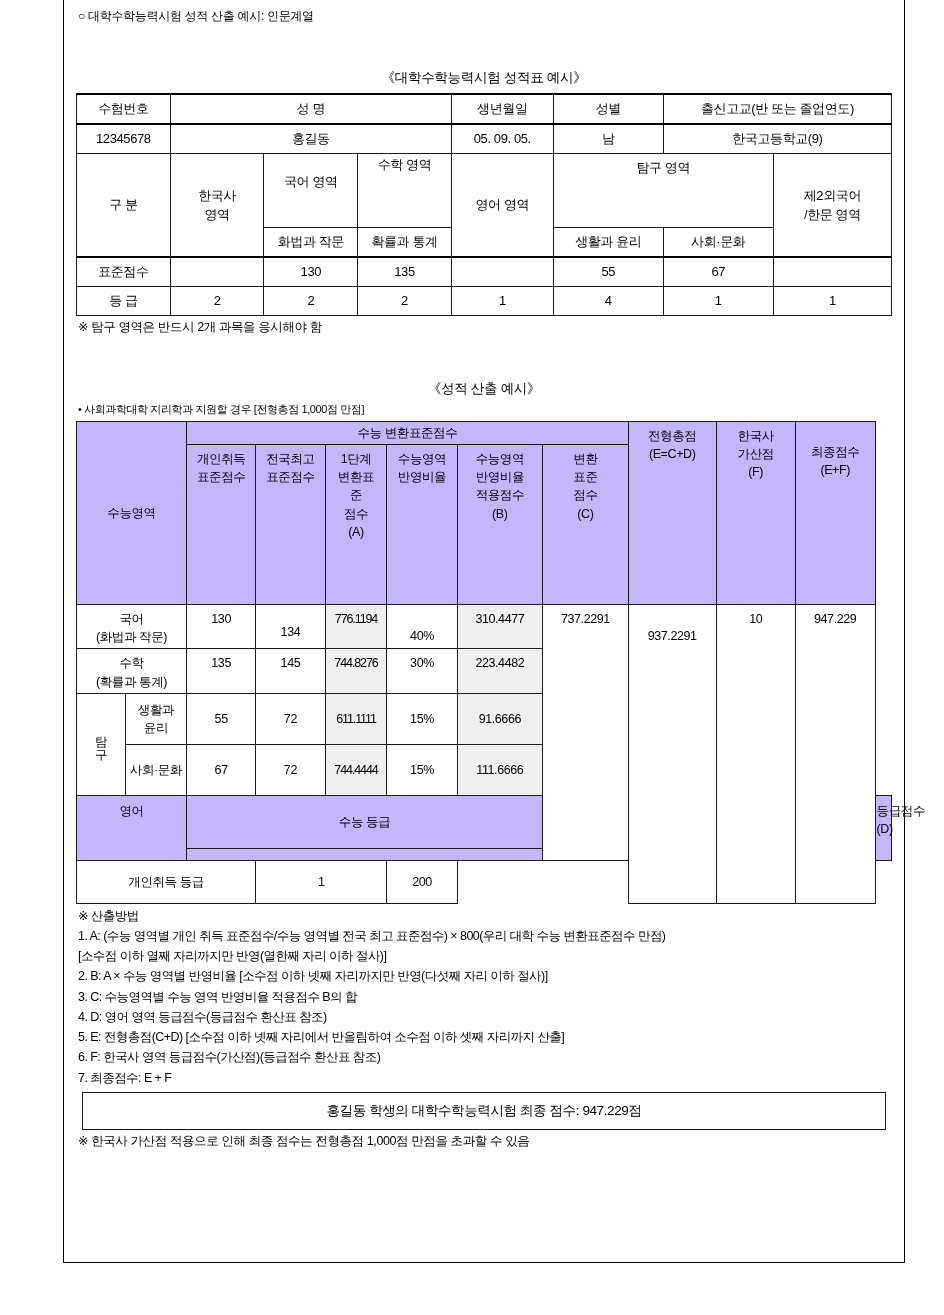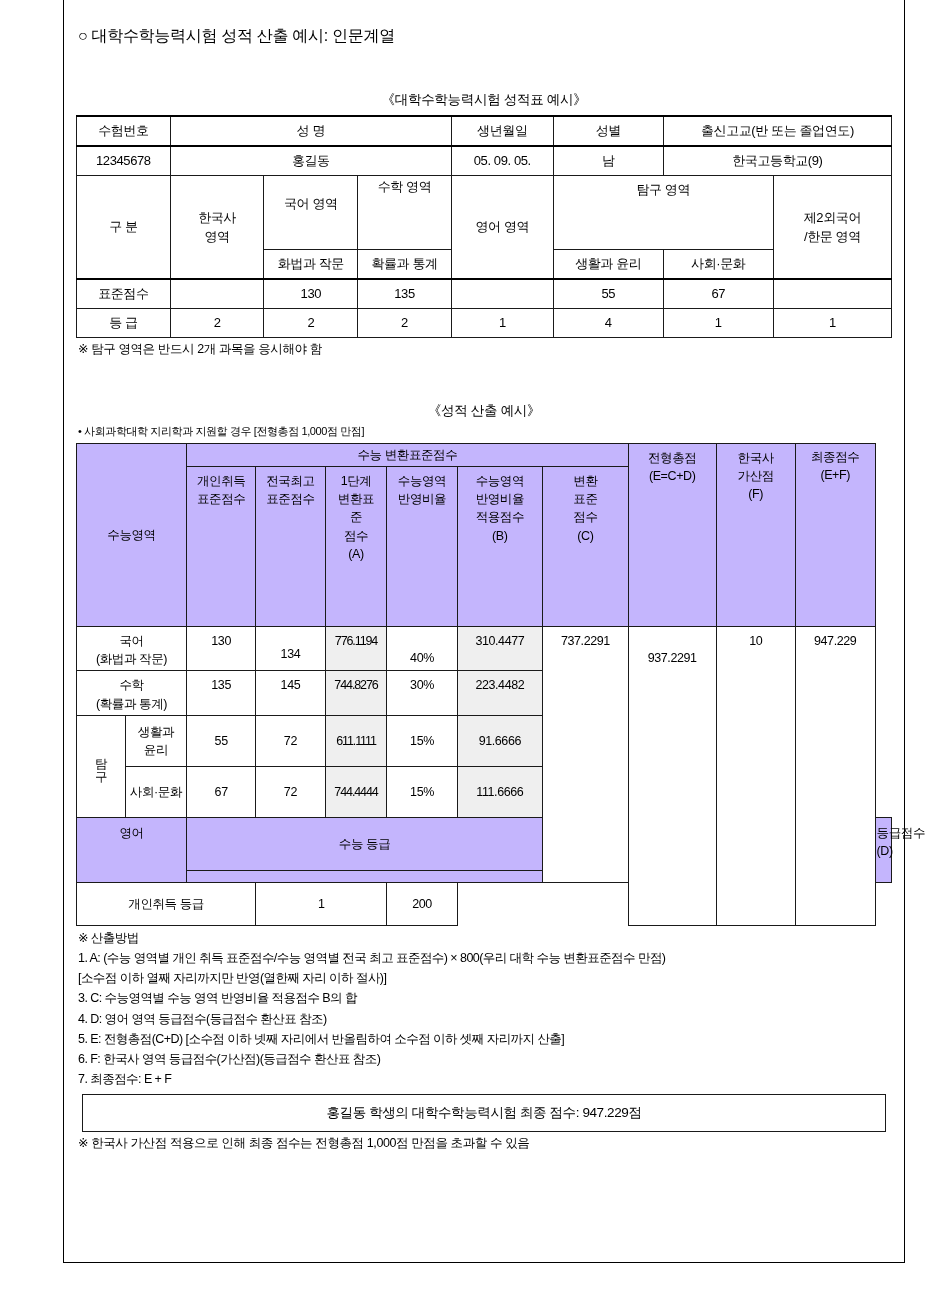--- a/index.html
+++ b/index.html
@@ -14,22 +14,22 @@
     position:absolute;
     left:63px;top:0;
     width:842px;height:1263px;
     border-left:1px solid #000;
     border-right:1px solid #000;
     border-bottom:1px solid #000;
     box-sizing:border-box;
     padding:0 12px;
   }
   .sec-head{
-    font-size:16px;
-    margin:26px 0 0 2px;
+    font-size:12px;
+    margin:8px 0 0 2px;
     letter-spacing:-0.3px;
     white-space:nowrap;
   }
   .center-title{
     text-align:center;
     font-size:13.5px;
     letter-spacing:-0.3px;
   }
   .bullet-line{
     font-size:11px;
@@ -196,21 +196,21 @@
     <tbody>
 
       <tr>
         <td class="hdr" colspan="2" rowspan="2">수능영역</td>
         <td class="hdr" colspan="6">수능 변환표준점수</td>
         <td class="hdr" rowspan="2" style="white-space:pre-line;vertical-align:top;padding-top:5px">전형총점
 (E=C+D)</td>
         <td class="hdr" rowspan="2" style="white-space:pre-line;vertical-align:top;padding-top:5px">한국사
 가산점
 (F)</td>
-        <td class="hdr" rowspan="2" style="white-space:pre-line;vertical-align:top;padding-top:4px">최종점수
+        <td class="hdr" rowspan="2" style="white-space:pre-line;vertical-align:top;padding-top:21px">최종점수
 (E+F)</td>
       </tr>
 
       <tr>
         <td class="hdr" style="white-space:pre-line;vertical-align:top;padding-top:5px;height:152px">개인취득
 표준점수</td>
         <td class="hdr" style="white-space:pre-line;vertical-align:top;padding-top:5px">전국최고
 표준점수</td>
         <td class="hdr" style="white-space:pre-line;vertical-align:top;padding-top:5px">1단계
 변환표
@@ -289,20 +289,21 @@
         <td colspan="2">1</td>
         <td>200</td>
       </tr>
     </tbody>
   </table>
 
   <div class="method-list">
     <div>※ 산출방법</div>
     <div>1. A: (수능 영역별 개인 취득 표준점수/수능 영역별 전국 최고 표준점수) × 800(우리 대학 수능 변환표준점수 만점)</div>
     <div>[소수점 이하 열째 자리까지만 반영(열한째 자리 이하 절사)]</div>
+    <div>2. B: A × 수능 영역별 반영비율 [소수점 이하 넷째 자리까지만 반영(다섯째 자리 이하 절사)]</div>
     <div>3. C: 수능영역별 수능 영역 반영비율 적용점수 B의 합</div>
     <div>4. D: 영어 영역 등급점수(등급점수 환산표 참조)</div>
     <div>5. E: 전형총점(C+D) [소수점 이하 넷째 자리에서 반올림하여 소수점 이하 셋째 자리까지 산출]</div>
     <div>6. F: 한국사 영역 등급점수(가산점)(등급점수 환산표 참조)</div>
     <div>7. 최종점수: E + F</div>
   </div>
 
   <div class="final-box">홍길동 학생의 대학수학능력시험 최종 점수: 947.229점</div>
 
   <div class="note">※ 한국사 가산점 적용으로 인해 최종 점수는 전형총점 1,000점 만점을 초과할 수 있음</div>

